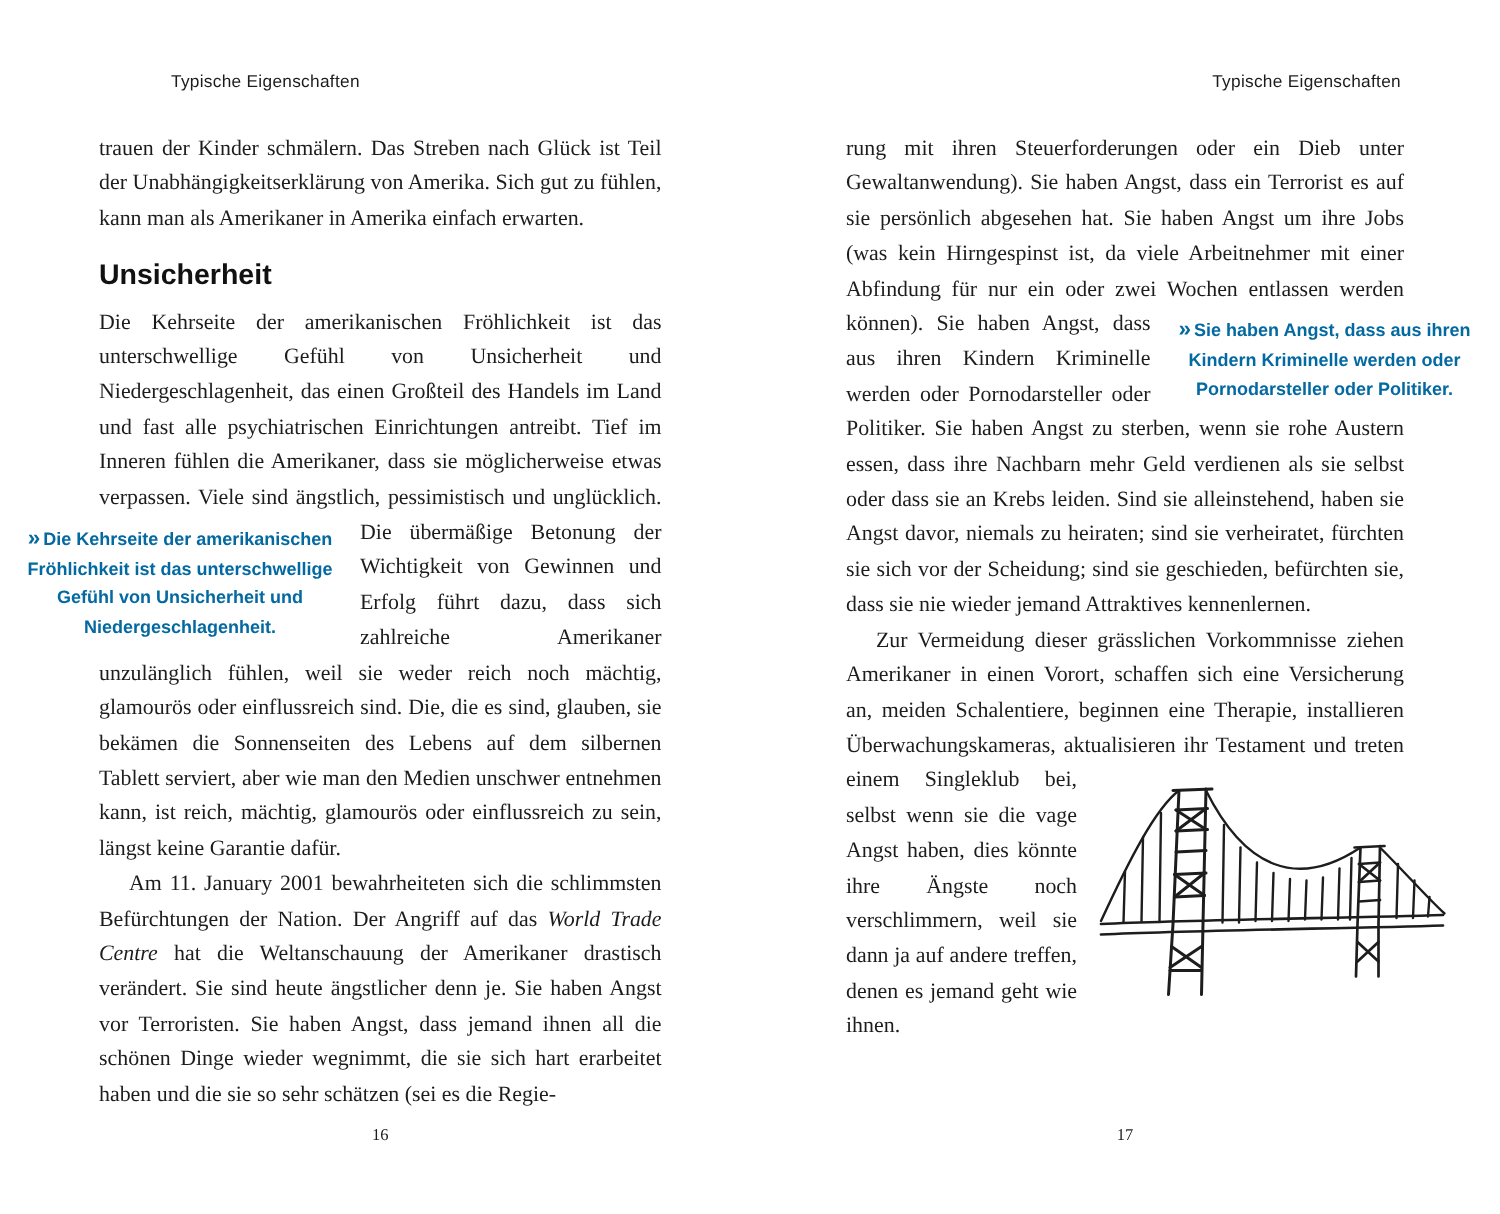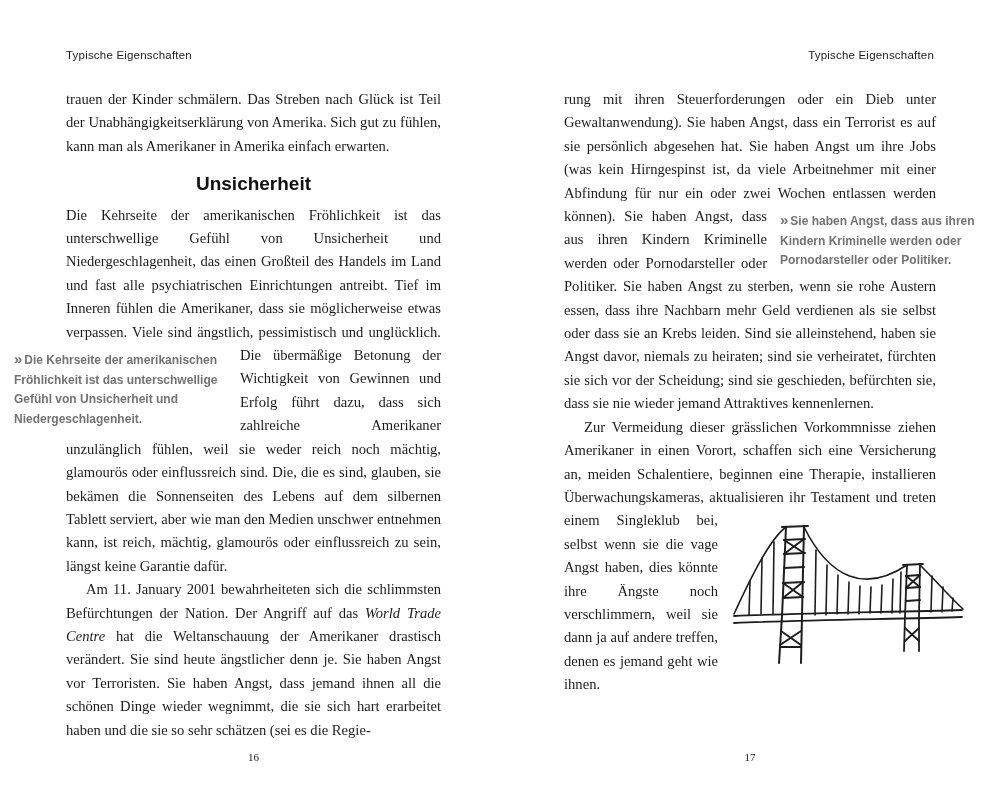--- a/index.html
+++ b/index.html
@@ -7,46 +7,46 @@
     width:1000px;height:809px;background:#ffffff;position:relative;overflow:hidden;
     color:#1c1c1c;font-family:"Liberation Serif","DejaVu Serif",serif;
   }
   .page{position:absolute;top:0;height:100%;}
   #page-left{left:0;width:500px;}
   #page-right{left:500px;width:500px;}
 
   .running-head{
     position:absolute;top:49px;
     font-family:"Liberation Sans","DejaVu Sans",sans-serif;
-    font-size:11.5px;letter-spacing:.2px;color:#1c1c1c;
+    font-size:11.5px;letter-spacing:.2px;color:#1c1c1c;margin-left:48px;
   }
   #page-left .running-head{left:66px;}
   #page-right .running-head{right:66px;}
 
   .text-col{
     position:absolute;top:88px;
     font-size:14.6px;line-height:23.4px;text-align:justify;
     hyphens:auto;-webkit-hyphens:auto;
   }
   #page-left .text-col{left:66px;width:375px;}
   #page-right .text-col{left:64px;width:372px;}
 
   p{margin:0;padding:0;}
   p.indent{text-indent:20px;}
 
   h2.section{
     font-family:"Liberation Sans","DejaVu Sans",sans-serif;
     font-size:19px;font-weight:bold;color:#111;
-    margin:14px 0 8px 0;text-align:center;
+    margin:14px 0 8px 0;text-align:left;
   }
 
   .pullquote{
     font-family:"Liberation Sans","DejaVu Sans",sans-serif;
     font-weight:bold;font-size:12px;line-height:19.5px;
-    text-align:left;color:#737373;hyphens:auto;
+    text-align:center;color:#0369a1;hyphens:auto;
   }
   .pq-left{float:left;width:212px;margin:5px 14px 3px -52px;}
   .pq-right{float:right;width:206px;margin:5px -50px 3px 13px;}
   .pq-marker{font-size:15px;letter-spacing:-1px;padding-right:3px;}
 
   .bridge{float:right;width:236px;height:158px;margin:4px -30px 0 12px;}
 
   .page-num{position:absolute;bottom:46px;font-size:11px;text-align:center;color:#1c1c1c;}
   #page-left .page-num{left:66px;width:375px;}
   #page-right .page-num{left:64px;width:372px;}

